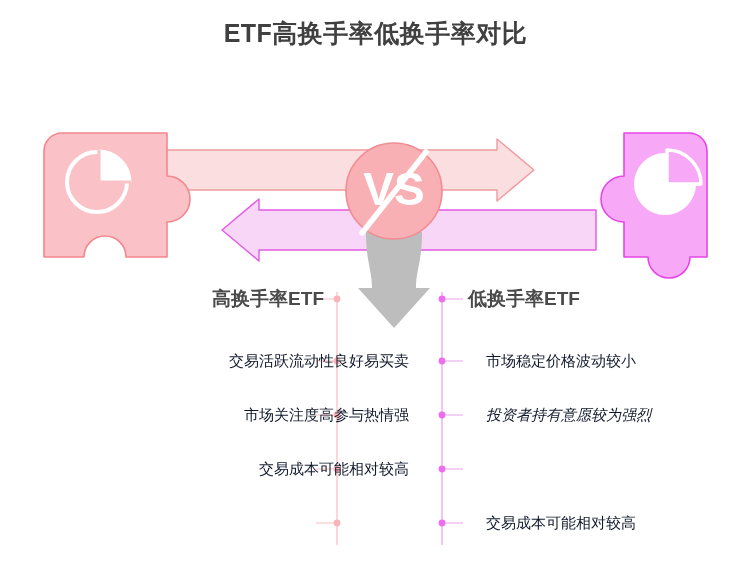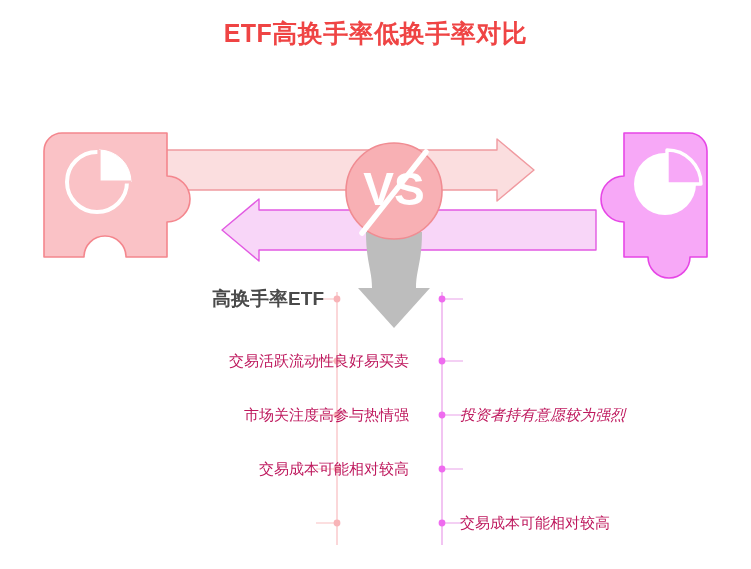--- a/index.html
+++ b/index.html
@@ -24,21 +24,21 @@
 
   
   .title {
     position: absolute;
     left: 0;
     top: 16px;
     width: 751px;
     text-align: center;
     font-size: 25px;
     font-weight: bold;
-    color: #ef4444;
+    color: #404040;
     letter-spacing: 0.5px;
     line-height: 34px;
     white-space: nowrap;
   }
 
   
   .graphic {
     position: absolute;
     left: 0;
     top: 0;
@@ -64,23 +64,24 @@
   .col-head.right {
     left: 468px;
     top: 286px;
     text-align: left;
   }
 
   
   .item {
     position: absolute;
     font-size: 15px;
-    color: #be185d;
+    color: #0f172a;
     line-height: 22px;
     white-space: nowrap;
+    margin-left: 26px;
   }
   .item.left {
     right: 342px;
     text-align: right;
   }
   .item.right {
     left: 460px;
     text-align: left;
   }
 </style>
@@ -230,17 +231,19 @@
     </g>
 
   </svg>
 
   <div class="col-head left">高换手率ETF</div>
 
   <div class="item left" style="top:350px;">交易活跃流动性良好易买卖</div>
   <div class="item left" style="top:404px;">市场关注度高参与热情强</div>
   <div class="item left" style="top:458px;">交易成本可能相对较高</div>
 
-
+  <div class="col-head right">低换手率ETF</div>
+
+  <div class="item right" style="top:350px;">市场稳定价格波动较小</div>
   <div class="item right" style="top:404px;font-style:italic;">投资者持有意愿较为强烈</div>
   <div class="item right" style="top:512px;">交易成本可能相对较高</div>
 
 </div>
 
 </body></html>

